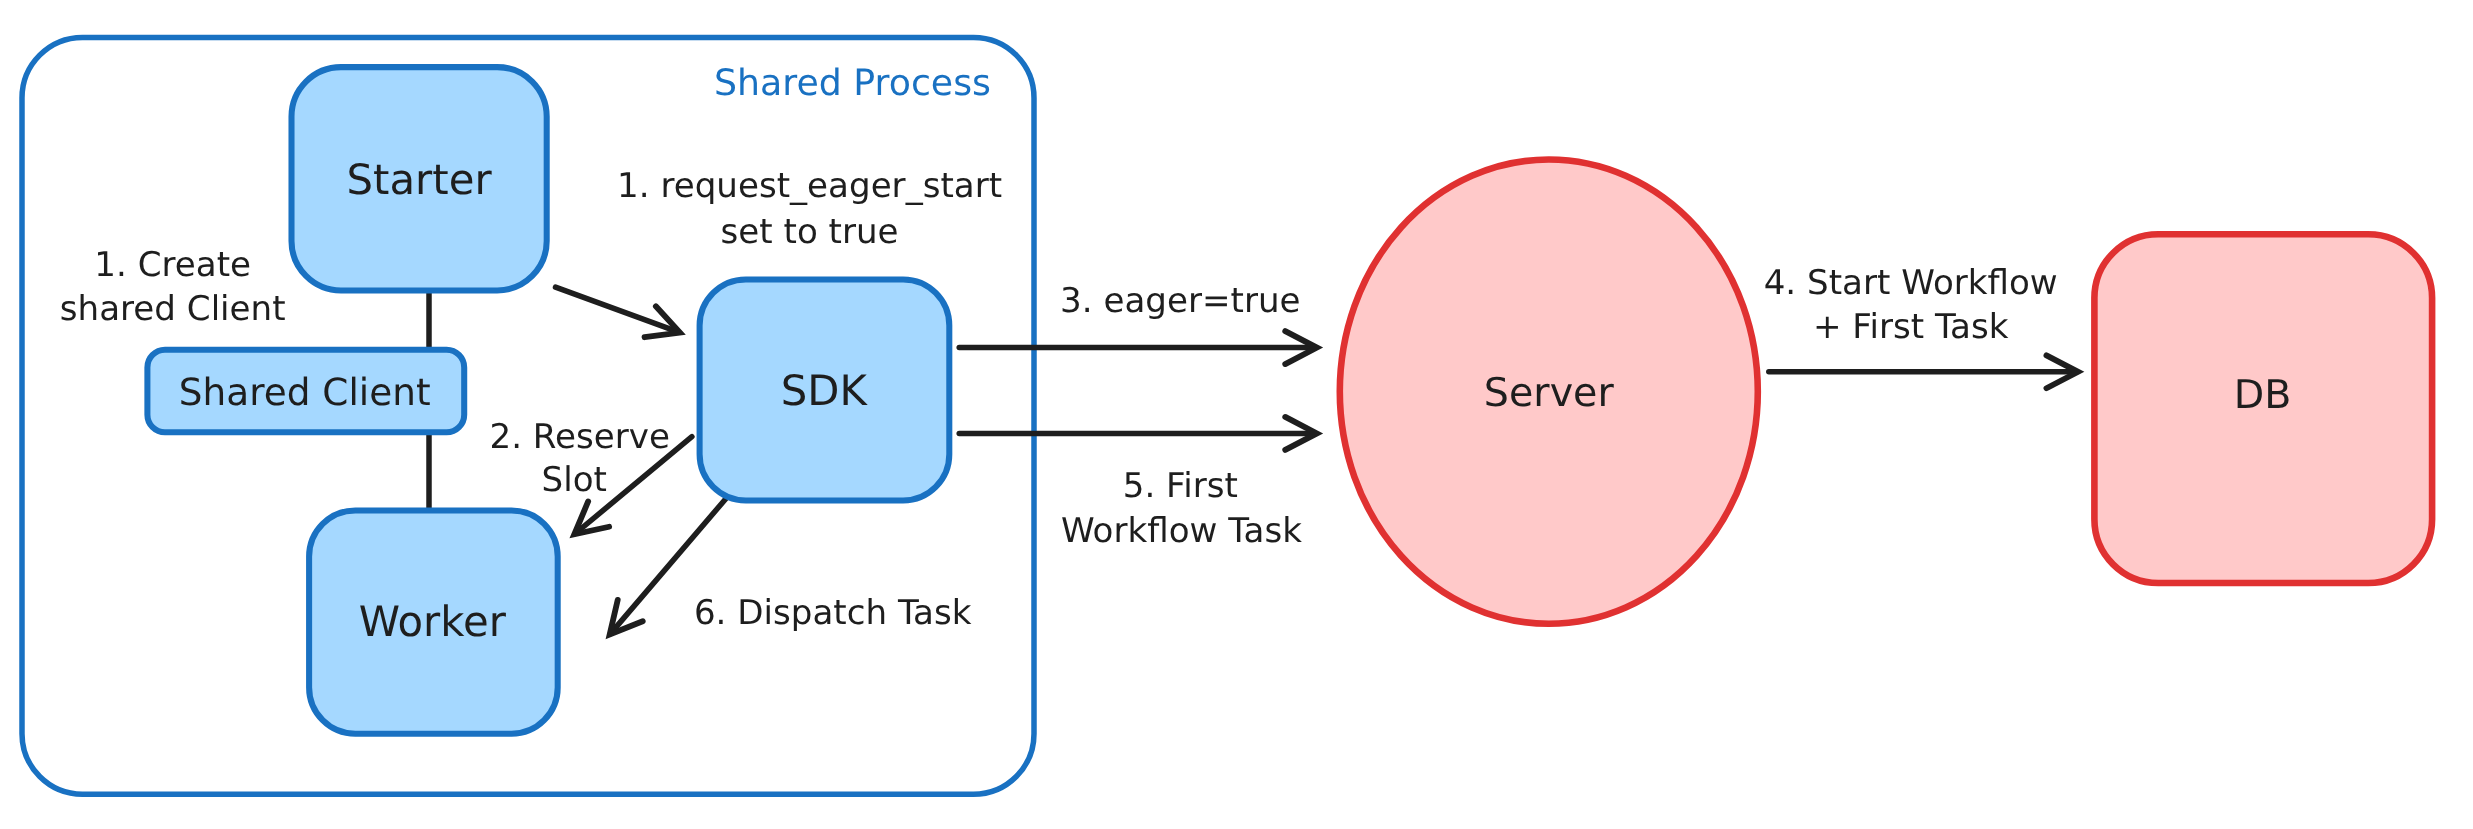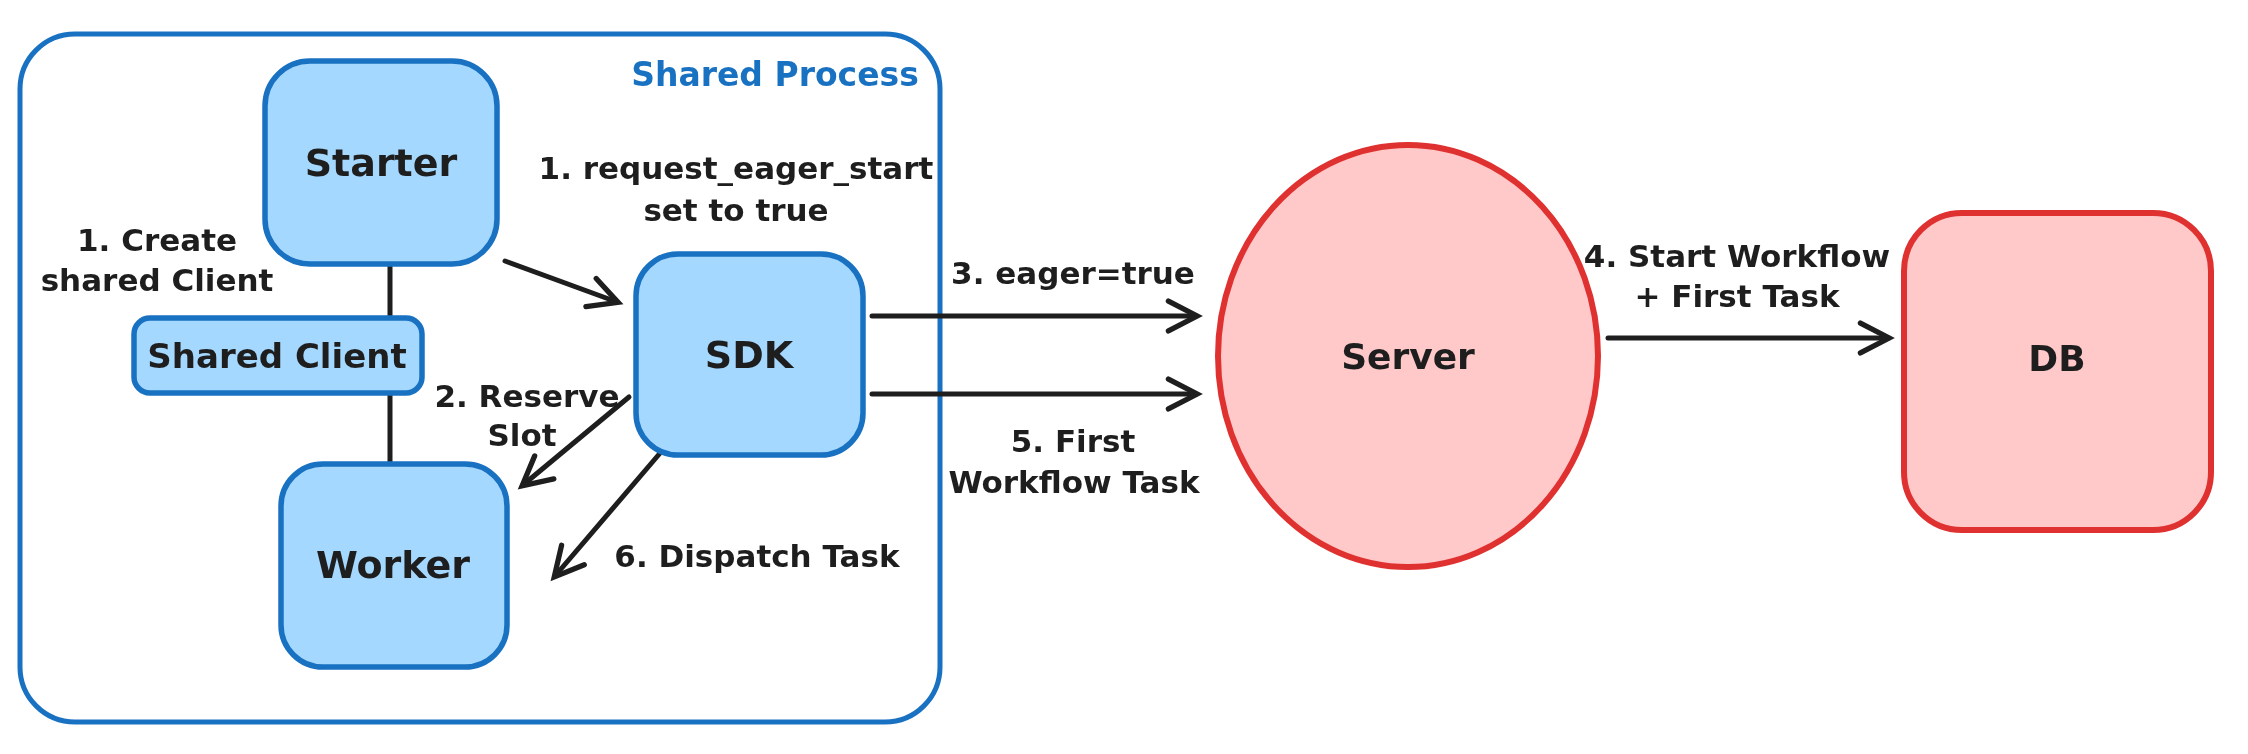--- a/index.html
+++ b/index.html
@@ -10,21 +10,21 @@
     --text:#1e1e1e;
     --background:#ffffff;
   }
   html,body{
     margin:0;padding:0;
     width:2248px;height:754px;
     background:var(--background);
     overflow:hidden;
     font-family:"DejaVu Sans","Liberation Sans",sans-serif;
   }
-  .stage{position:relative;width:2248px;height:754px;font-weight:bold;}
+  .stage{position:relative;width:2248px;height:754px;}
   svg{position:absolute;left:0;top:0;}
   .node-blue{fill:var(--blue-fill);stroke:var(--blue-stroke);stroke-width:5.5;}
   .node-red{fill:var(--red-fill);stroke:var(--red-stroke);stroke-width:6;}
   .frame{fill:none;stroke:var(--blue-stroke);stroke-width:5;}
   .wire{stroke:var(--text);stroke-width:5;fill:none;stroke-linecap:round;}
   .lbl{fill:var(--text);font-family:"DejaVu Sans","Liberation Sans",sans-serif;}
   .lbl-node{font-size:38px;}
   .lbl-node-sm{font-size:34px;}
   .lbl-node-red{font-size:36px;}
   .lbl-note{font-size:31px;}

